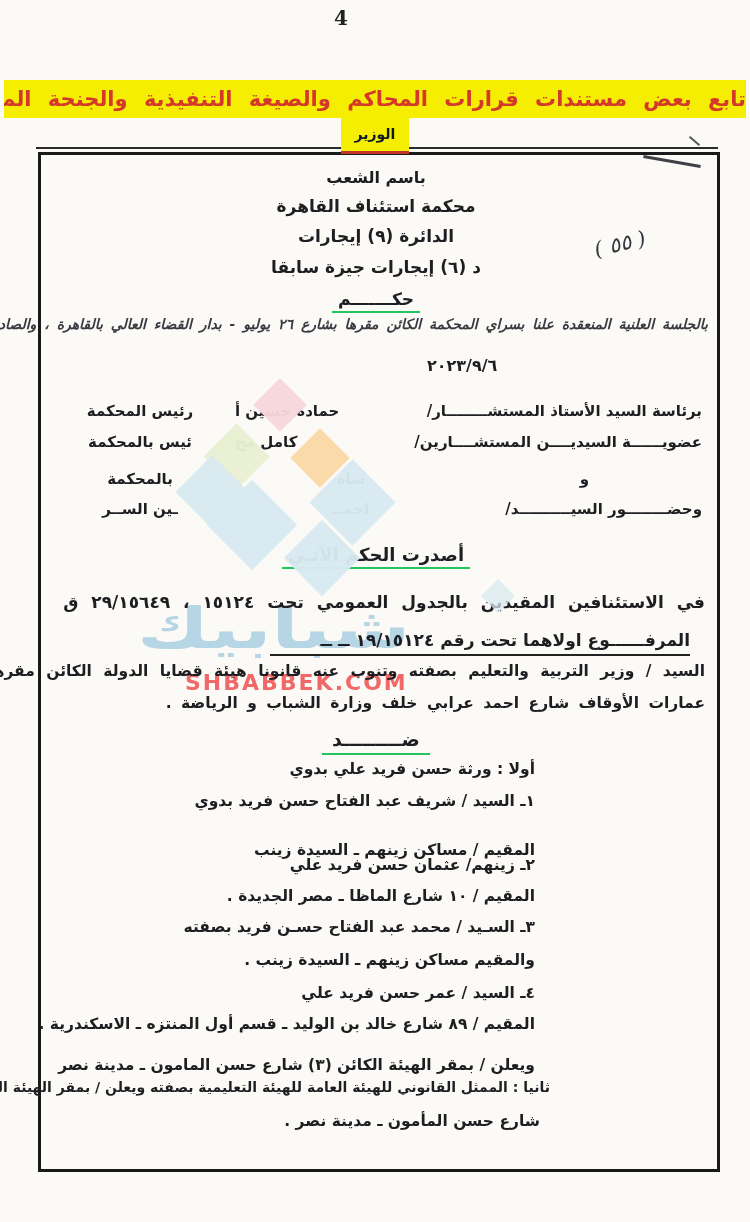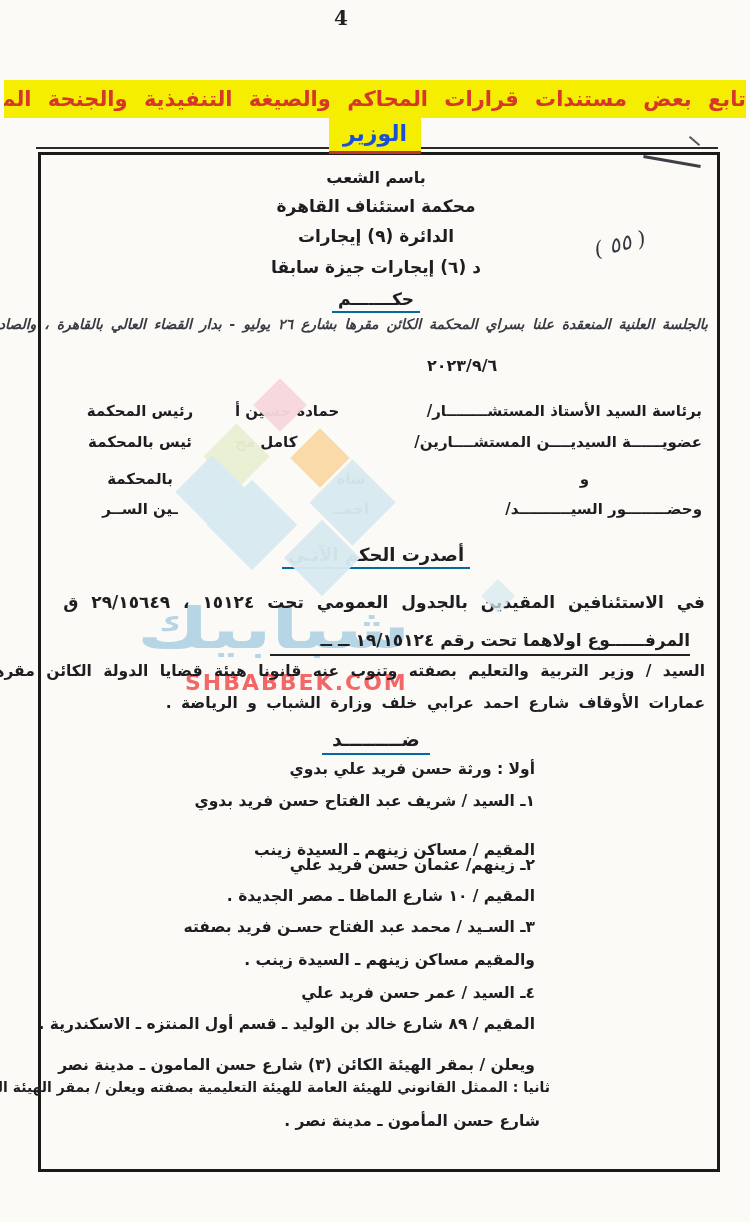--- a/index.html
+++ b/index.html
@@ -14,32 +14,32 @@
   .center-page{left:0; width:750px; text-align:center;}
 
   
   .pageno{font-family:"DejaVu Serif", serif; font-size:20px; font-weight:bold; color:#222;}
 
   
   .cap1{top:80px; left:4px; right:4px; background:#f6ee00; color:#d6372b;
         font-size:21px; font-weight:bold; text-align:center; line-height:38px;
         word-spacing:9px; white-space:nowrap; overflow:hidden;}
   .cap2wrap{top:118px;}
-  .cap2{display:inline-block; background:#f6ee00; color:#1d4ed8; font-size:22px; font-weight:bold;
+  .cap2{display:inline-block; background:#f6ee00; color:#0f172a; font-size:14px; font-weight:bold;
         padding:1px 14px 2px 14px; border-bottom:3px solid #c4342a; line-height:30px;}
 
   
   .doc-frame{left:38px; top:152px; width:676px; height:1014px;
              border:3px solid #1a1a1a; background:transparent;}
   .top-thin-line{left:36px; top:147px; width:682px; height:2px; background:#2a2a2a;}
 
   
   .h1{font-size:16px;}
   .h2{font-size:17px;}
-  .uline{display:inline-block; border-bottom:2px solid #0369a1; padding:0 6px 2px 6px;text-align:right;}
+  .uline{display:inline-block; border-bottom:2px solid #22c55e; padding:0 6px 2px 6px;text-align:right;}
 
   
   .pen-stroke{left:643px; top:160px; width:58px; height:3px; background:#3f3f47; transform:rotate(10deg);}
   .pen-tick{left:688px; top:140px; width:13px; height:2px; background:#55555d; transform:rotate(40deg);}
   .hand-note{left:560px; top:232px; width:120px; direction:ltr; text-align:center;
              font-size:21px; font-style:italic; color:#34343e; transform:rotate(-14deg);
              font-family:"DejaVu Serif", serif;}
 
   
   .session{top:316px; right:42px; font-size:14px; font-style:italic; font-weight:bold;

